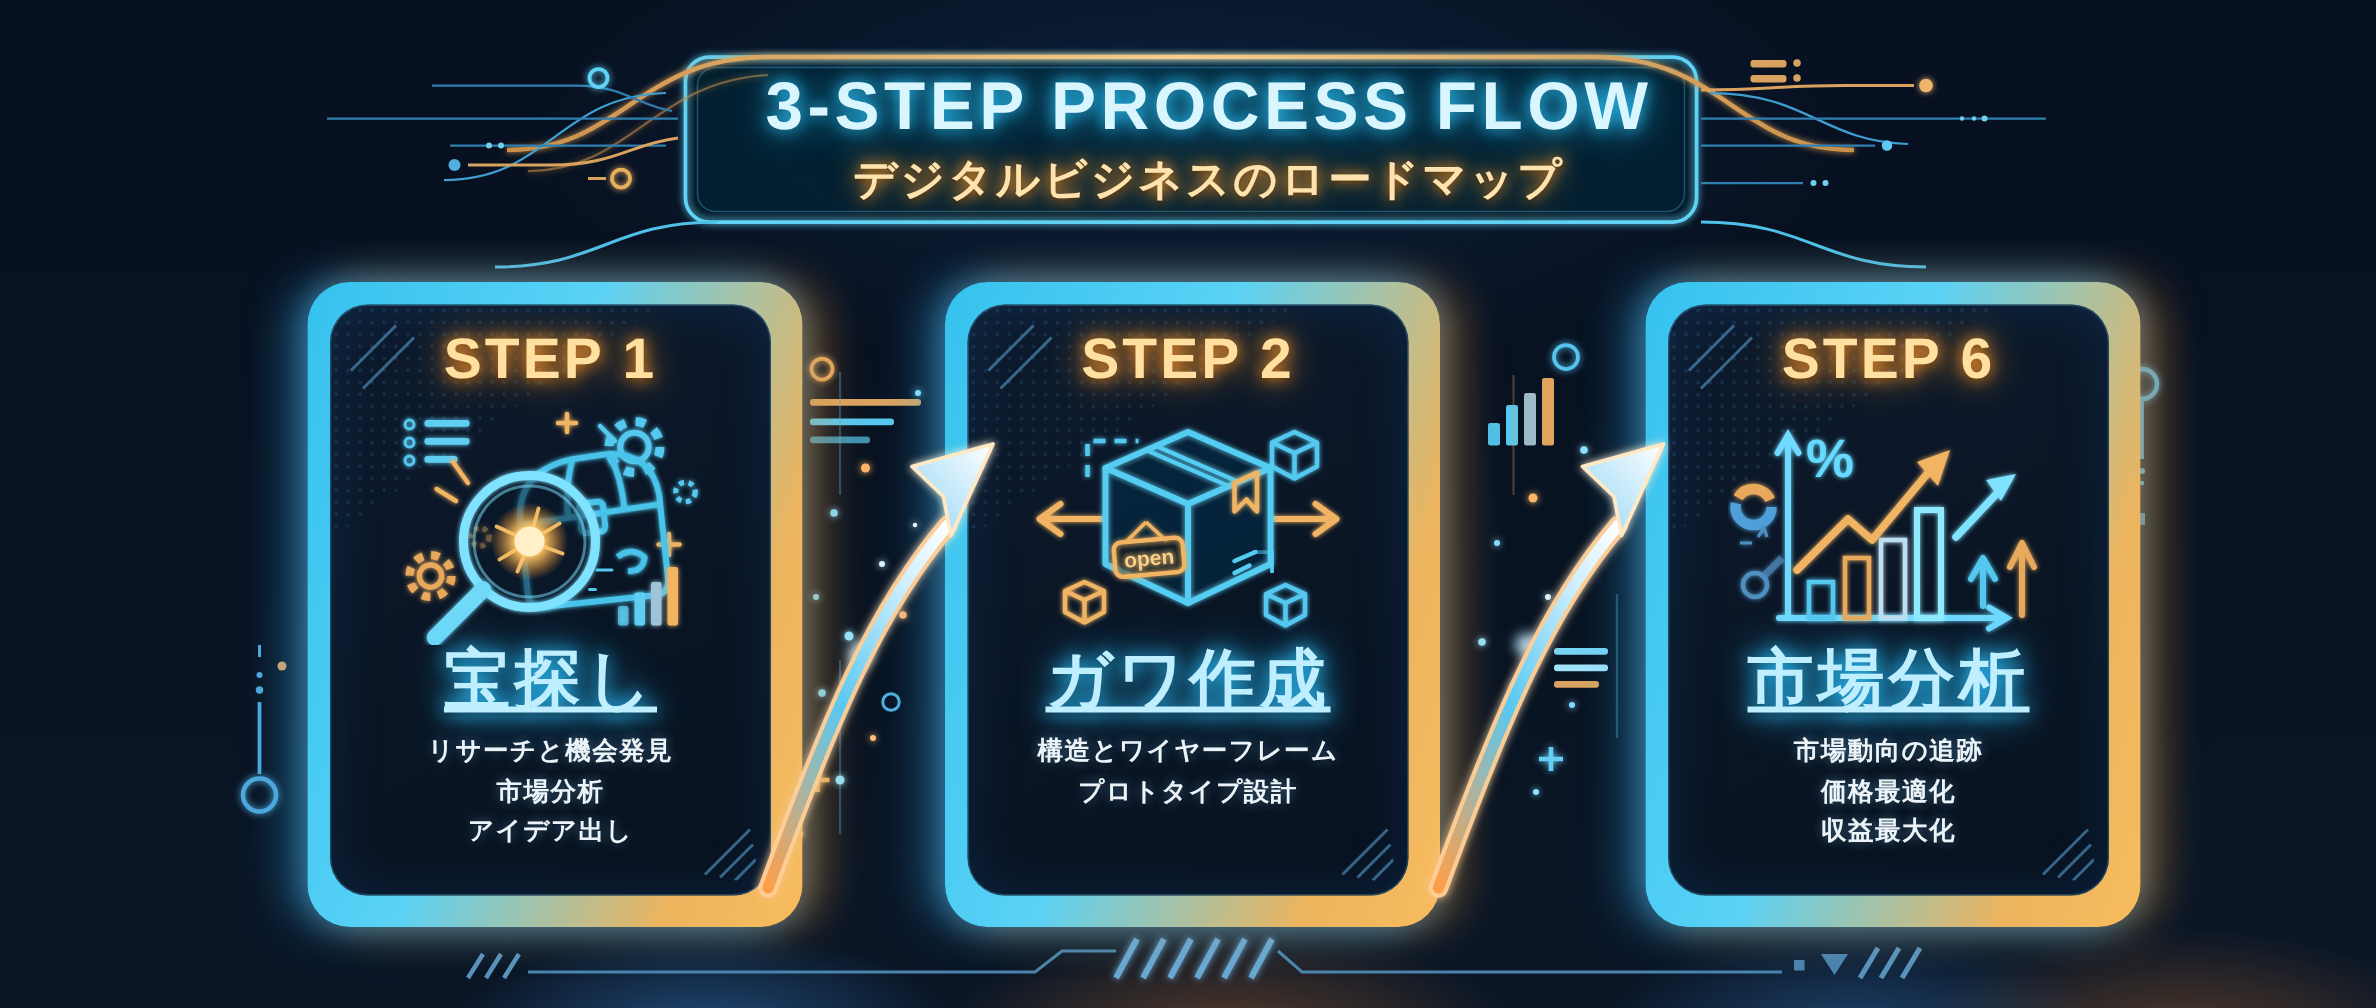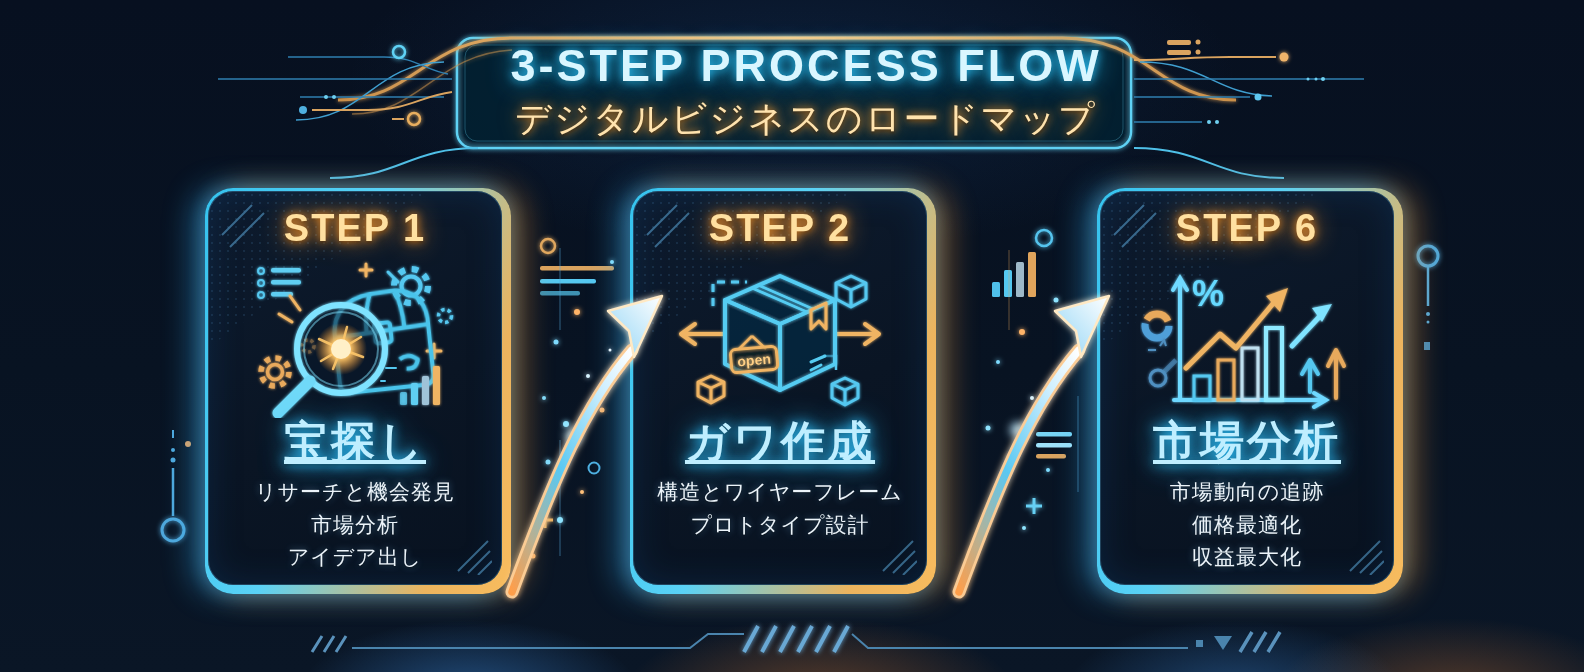--- a/index.html
+++ b/index.html
@@ -23,28 +23,28 @@
     display:flex;flex-direction:column;align-items:center;justify-content:center;gap:3px;
     z-index:4;
     margin-left:12px;
   }
   .banner-title{
     font-size:45px;font-weight:800;letter-spacing:3px;color:#d9f6ff;
     text-shadow:0 0 10px #2cc8ff,0 0 26px rgba(44,200,255,.85),0 2px 3px rgba(0,0,0,.6);
     white-space:nowrap;
   }
   .banner-subtitle{
-    font-size:36px;font-weight:400;letter-spacing:2px;color:#ffe3ae;
+    font-size:29px;font-weight:700;letter-spacing:2px;color:#ffe3ae;
     text-shadow:0 0 9px #ff9f2e,0 0 22px rgba(255,160,45,.75),0 2px 3px rgba(0,0,0,.6);
     white-space:nowrap;
   }
 
   
   .card{
-    position:absolute;top:188px;width:300px;height:400px;border-radius:28px;padding:3px;
+    position:absolute;top:188px;width:300px;height:400px;border-radius:28px;padding:15px;
     background:linear-gradient(108deg,#35c2ee 0%,#5ad2f6 42%,#ecb45e 80%,#f8bc5e 100%);
     box-shadow:-12px 0 30px rgba(50,185,255,.45), 12px 0 30px rgba(255,165,60,.45),
                0 0 18px rgba(60,170,255,.30);
     z-index:2;
   }
   .card-inner{
     position:relative;width:294px;height:394px;border-radius:25px;overflow:hidden;
     background:linear-gradient(155deg,#0d1b2e 0%,#0a1524 55%,#081220 100%);
     box-shadow:inset 0 0 0 1px rgba(120,215,255,.22), inset 0 0 34px rgba(20,80,140,.28);
     display:flex;flex-direction:column;align-items:center;
@@ -63,21 +63,21 @@
     z-index:1;
   }
   .icon-box{height:168px;display:flex;align-items:center;justify-content:center;z-index:1;}
   .jp-title{
     font-size:44px;font-weight:800;letter-spacing:3px;color:#bfeeff;
     text-shadow:0 0 12px #2ec4ff,0 0 28px rgba(40,190,255,.8),0 2px 3px rgba(0,0,0,.6);
     line-height:1.1;z-index:1;text-decoration:underline;
   }
   .desc{margin-top:10px;text-align:center;z-index:1;}
   .desc-line{
-    font-size:21px;font-weight:400;letter-spacing:1px;color:#ecf4fa;line-height:1.55;
+    font-size:17px;font-weight:700;letter-spacing:1px;color:#ecf4fa;line-height:1.55;
     text-shadow:0 0 7px rgba(130,205,255,.45),0 1px 2px rgba(0,0,0,.6);
   }
   .card1{left:205px}.card2{left:630px}.card3{left:1097px}
 </style>
 </head>
 <body>
 
 <div class="stage">
 
   <svg class="layer" width="1584" height="672" viewBox="0 0 1584 672" style="z-index:1">

